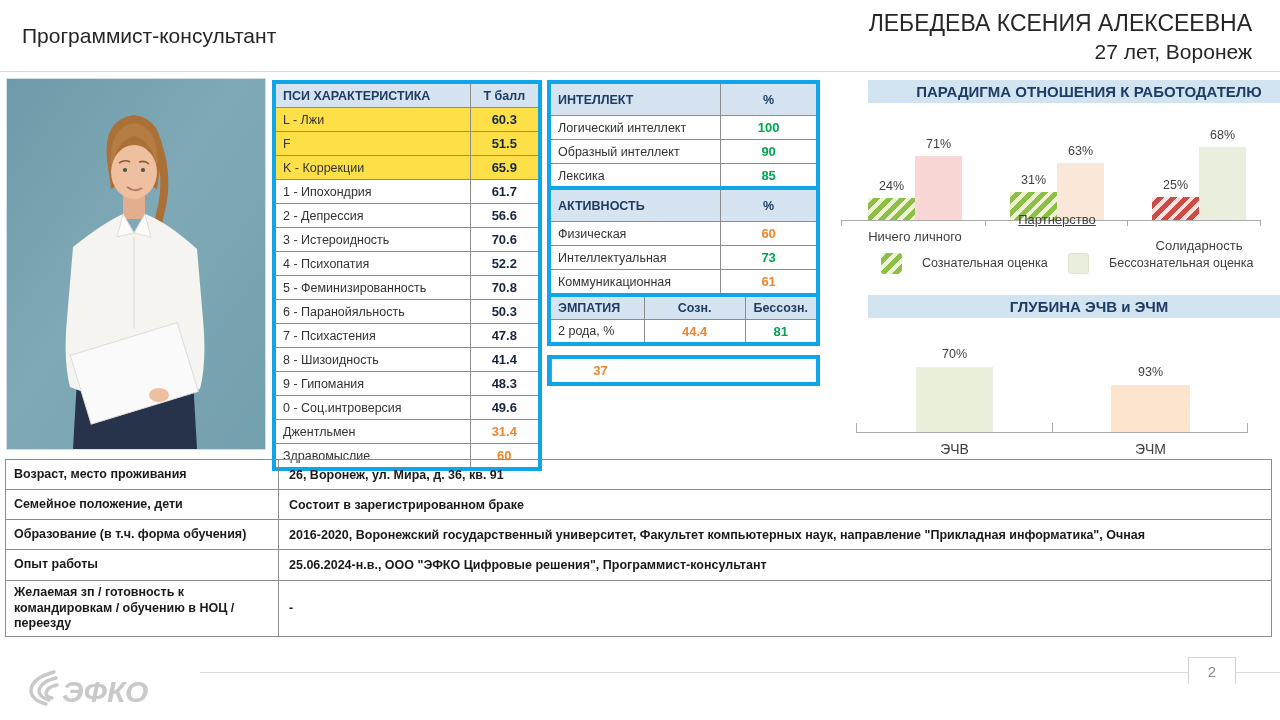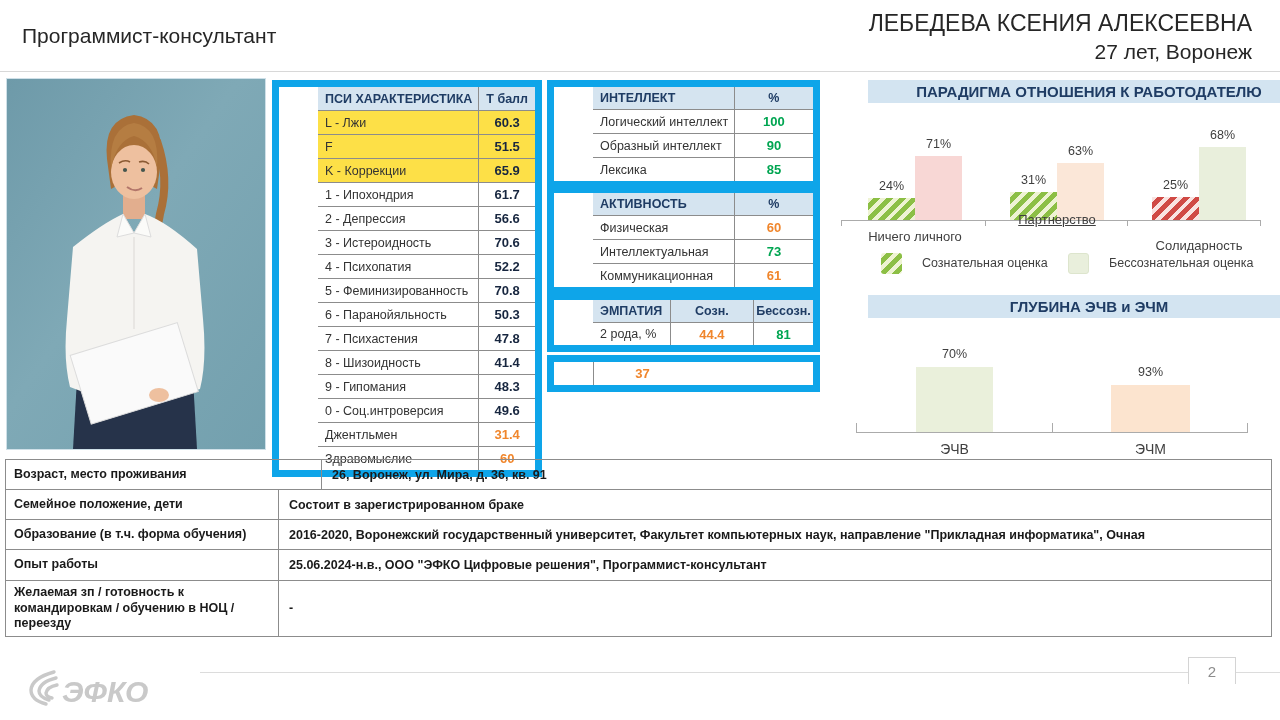--- a/index.html
+++ b/index.html
@@ -10,42 +10,42 @@
   .hdr-title{position:absolute;left:22px;top:24px;font-size:21px;color:#262626;}
   .hdr-name{position:absolute;right:28px;top:8px;text-align:right;color:#262626;}
   .hdr-name .name-line{font-size:23px;line-height:30px;}
   .hdr-name .name-sub{font-size:21px;line-height:27px;}
   .hdr-rule{position:absolute;left:0;top:71px;width:1280px;height:1px;background:#d8d8d8;}
 
   
   .photo{position:absolute;left:6px;top:78px;width:260px;height:372px;border:1px solid #cfe0e8;box-sizing:border-box;overflow:hidden;}
 
   
-  .tbl{position:absolute;background:#fff;border:7px solid #0ea5e9;font-size:12.5px;color:#333;box-sizing:border-box;padding-left:39px;}
+  .tbl{position:absolute;background:#fff;border:4px solid #0ea5e9;font-size:12.5px;color:#333;box-sizing:border-box;}
   .trow{display:flex;border-top:1px solid #8c8c8c;height:23px;}
   .trow:first-child{border-top:none;}
   .tc{display:flex;align-items:center;padding:0 7px;box-sizing:border-box;overflow:hidden;white-space:nowrap;}
   .tc.val{justify-content:center;font-weight:bold;border-left:1px solid #8c8c8c;padding:0 2px;font-size:13px;}
   .thead{background:#d5e4f0;font-weight:bold;color:#1f3c64;}
   .thead .tc{font-size:12.5px;color:#1f3c64;}
   .hl{background:#fde047;}
   .c-dark{color:#17263f;}
   .c-green{color:#00a551;}
   .c-orange{color:#f0862c;}
 
   .psi{left:272px;top:80px;width:270px;}
   .psi .tc.label{width:198px;}
   .psi .tc.val{width:70px;}
   .psi .thead{height:23px;}
 
   .mini{width:273px;left:547px;}
   .mini .tc.label{width:173px;}
   .mini .tc.val{width:98px;}
   .mini .trow{height:23px;}
-  .mini .thead{height:22px;}
+  .mini .thead{height:31px;}
   .t-intellect{top:80px;}
   .t-activity{top:186px;}
 
   .t-empathy{top:293px;left:547px;width:273px;}
   .t-empathy .trow{height:22px;}
   .t-empathy .tc.c1{width:95px;}
   .t-empathy .tc.c2{width:103px;justify-content:center;border-left:1px solid #8c8c8c;}
   .t-empathy .tc.c3{width:73px;justify-content:center;border-left:1px solid #8c8c8c;}
   .t-empathy .tc.num{font-weight:bold;font-size:13px;}
 
@@ -313,21 +313,21 @@
     <div class="tick" style="left:417px;top:103px;height:9px;"></div>
   <div class="bar" style="left: 86px; width: 77px; top: 47px; height: 65px; background: rgb(234, 240, 219);"></div>
       <div class="bar-val" style="left: 76px; width: 97px; top: 27px;">70%</div>
       <div class="cat-label" style="left: 66px; width: 117px; top: 121px; font-size: 14px;">ЭЧВ</div>
       <div class="bar" style="left: 281px; width: 79px; top: 65px; height: 47px; background: rgb(252, 228, 207);"></div>
       <div class="bar-val" style="left: 271px; width: 99px; top: 45px;">93%</div>
       <div class="cat-label" style="left: 261px; width: 119px; top: 121px; font-size: 14px;">ЭЧМ</div>
     </div>
 
   <div class="details">
-      <div class="drow" style="min-height: 29px; gap: 43px;">
+      <div class="drow" style="min-height: 29px;">
         <div class="dlab">Возраст, место проживания</div>
         <div class="dval">26, Воронеж, ул. Мира, д. 36, кв. 91</div>
       </div>
       <div class="drow" style="min-height: 29px;">
         <div class="dlab">Семейное положение, дети</div>
         <div class="dval">Состоит в зарегистрированном браке</div>
       </div>
       <div class="drow" style="min-height: 29px;">
         <div class="dlab">Образование (в т.ч. форма обучения)</div>
         <div class="dval">2016-2020, Воронежский государственный университет, Факультет компьютерных наук, направление "Прикладная информатика", Очная</div>

